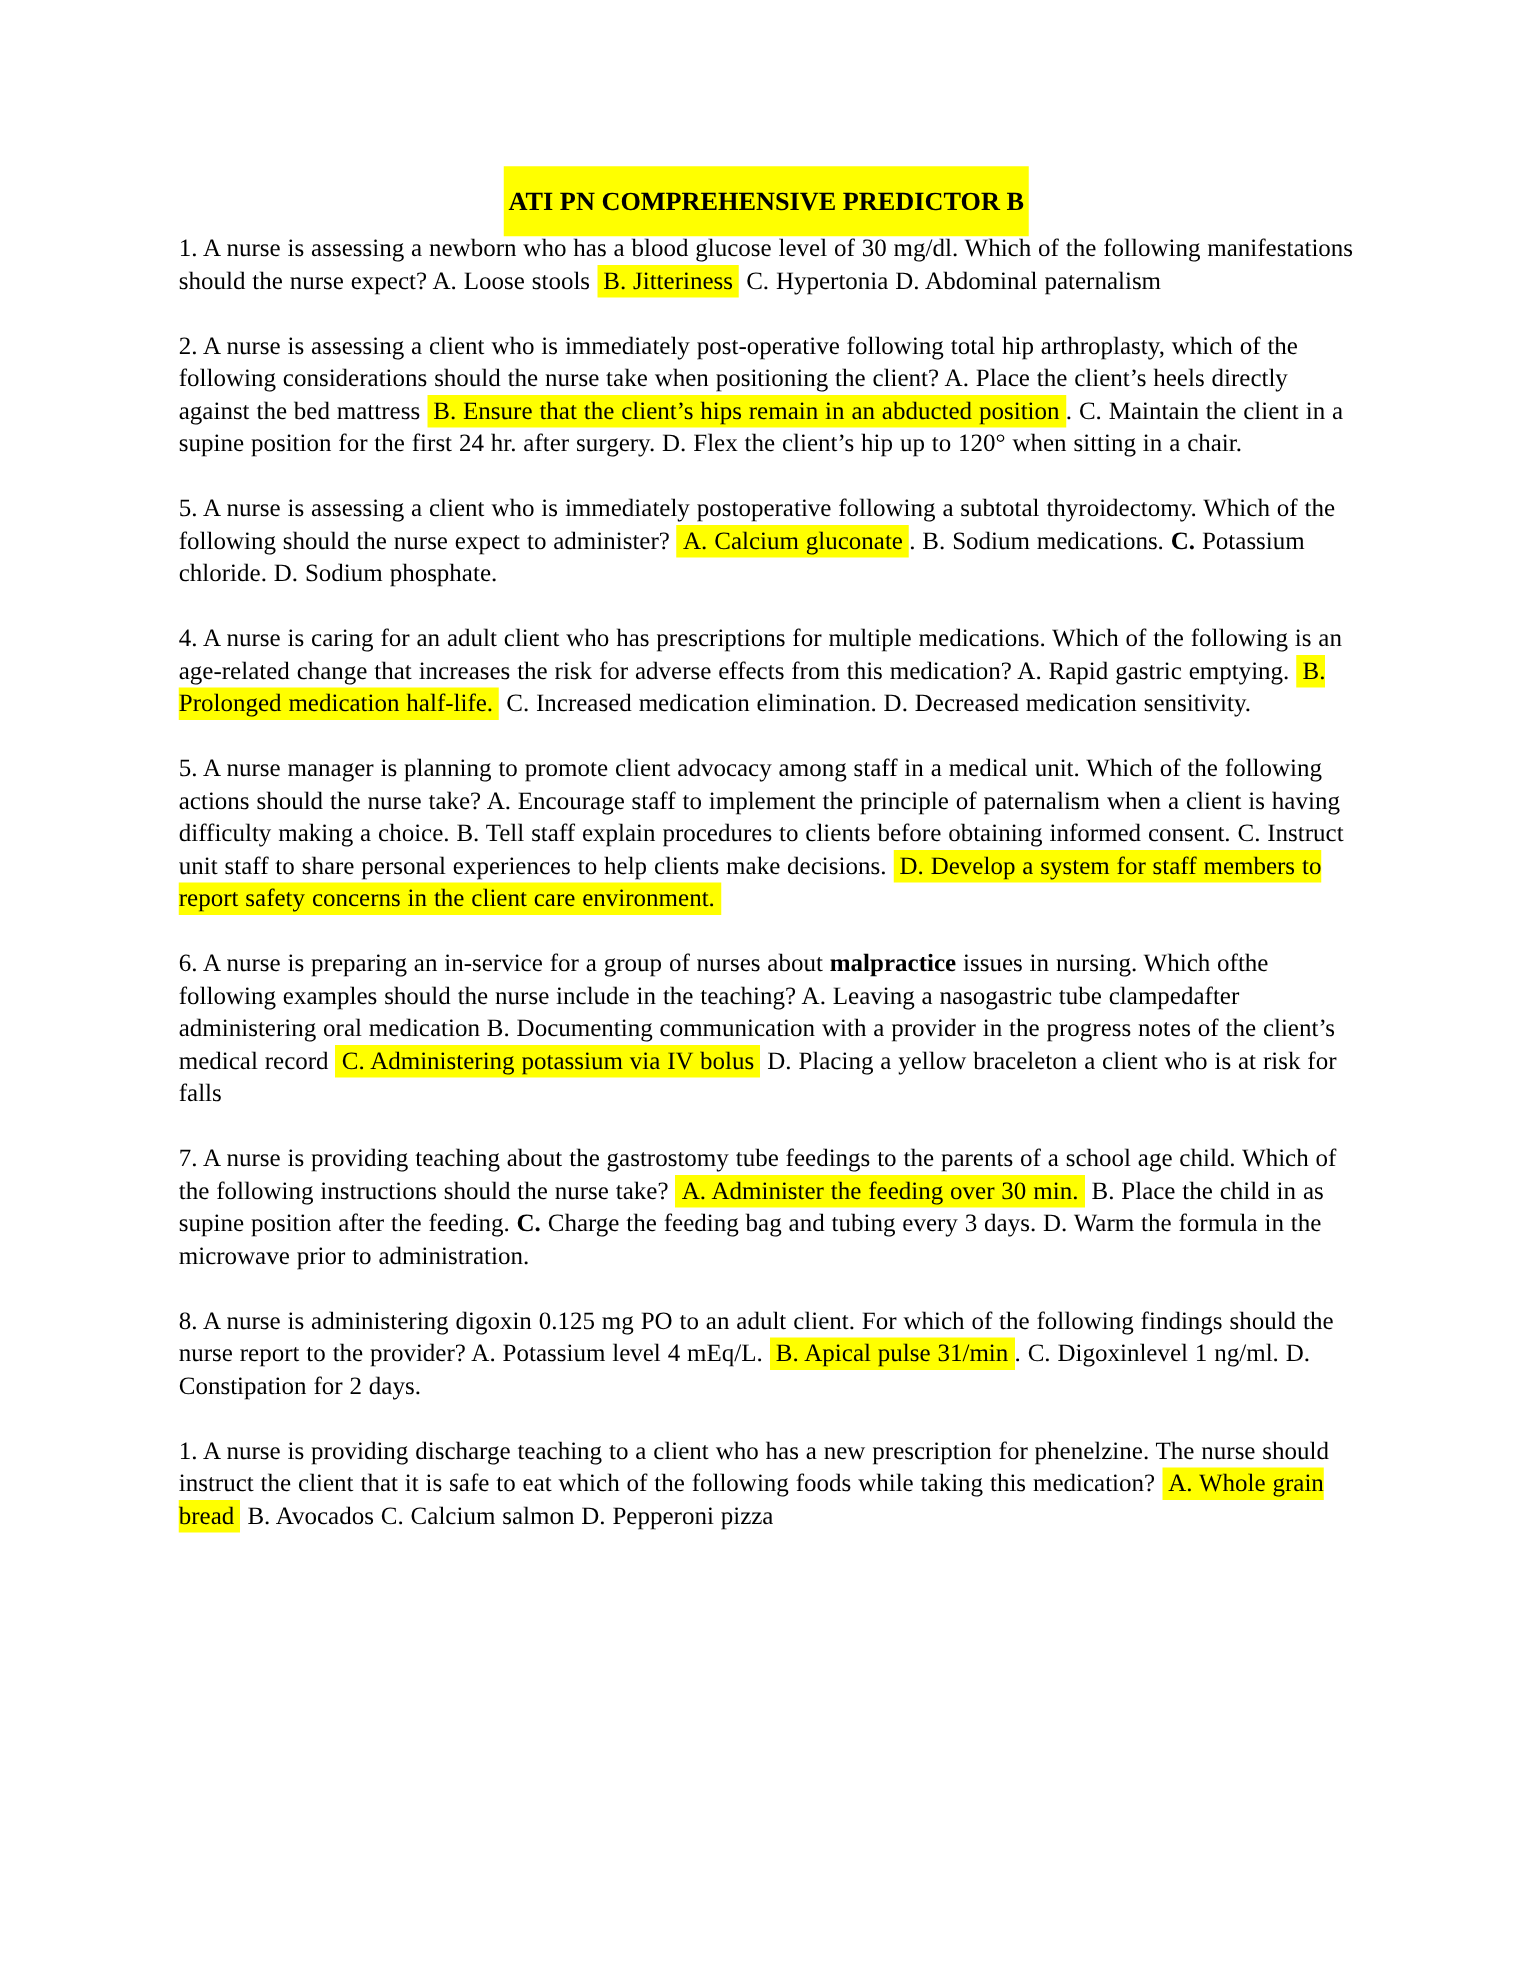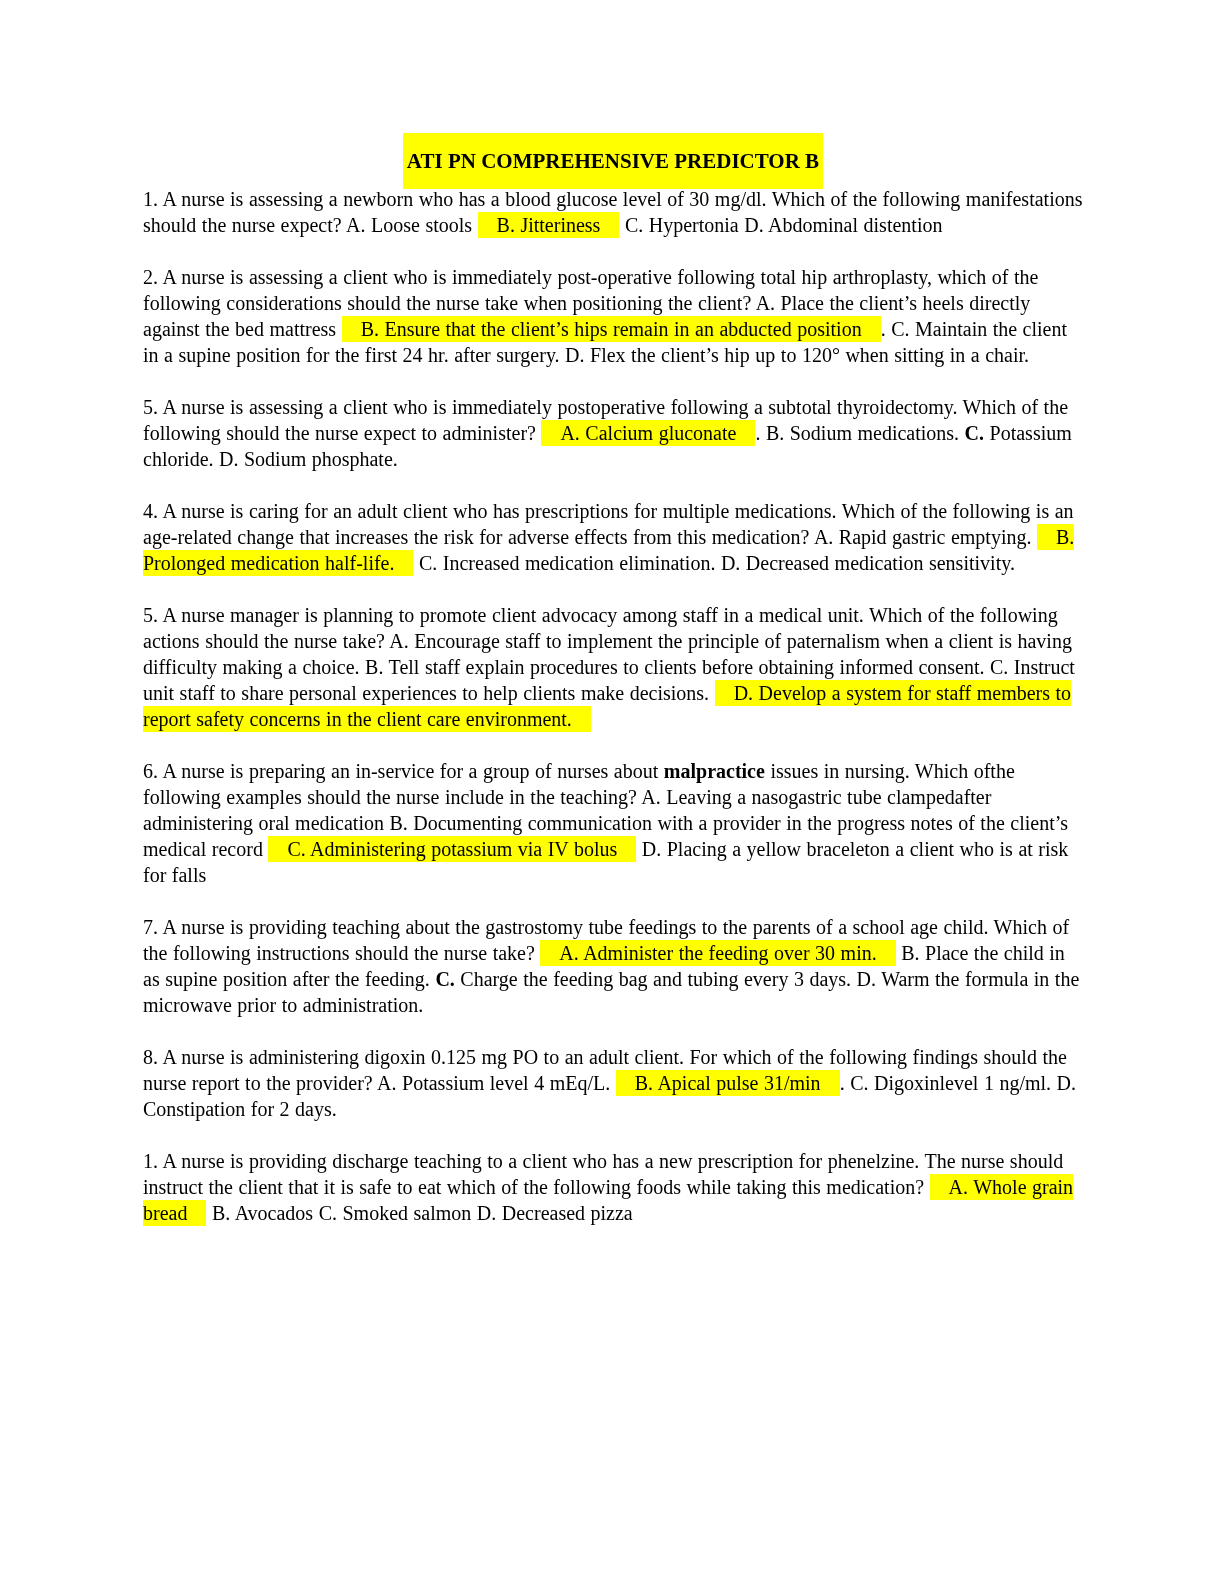--- a/index.html
+++ b/index.html
@@ -32,35 +32,35 @@
   .question {
     font-size: 20px;
     line-height: 26px;
     margin-bottom: 26px;
     text-align: left;
     word-spacing: 0.5px;
   }
   mark {
     background: var(--hl, #ffff00);
     color: #000000;
-    padding: 2px 19px;
+    padding: 2px 5px;
   }
   .bold {
     font-weight: bold;
   }
 </style>
 </head>
 <body style="background: rgb(255, 255, 255); color: rgb(0, 0, 0);">
 
 <div class="page">
   <h1 class="doc-title"><mark>ATI PN COMPREHENSIVE PREDICTOR B</mark></h1>
   <div>
-      <p class="question"><span>1. A nurse is assessing a newborn who has a blood glucose level of 30 mg/dl. Which of the following manifestations should the nurse expect? A. Loose stools </span><mark>B. Jitteriness</mark><span> C. Hypertonia D. Abdominal distention</span></p>
+      <p class="question"><span>1. A nurse is assessing a newborn who has a blood glucose level of 30 mg/dl. Which of the following manifestations should the nurse expect? A. Loose stools </span><mark>B. Jitteriness</mark><span> C. Hypertonia D. Abdominal paternalism</span></p>
       <p class="question"><span>2. A nurse is assessing a client who is immediately post-operative following total hip arthroplasty, which of the following considerations should the nurse take when positioning the client? A. Place the client’s heels directly against the bed mattress </span><mark>B. Ensure that the client’s hips remain in an abducted position</mark><span>. C. Maintain the client in a supine position for the first 24 hr. after surgery. D. Flex the client’s hip up to 120° when sitting in a chair.</span></p>
       <p class="question"><span>5. A nurse is assessing a client who is immediately postoperative following a subtotal thyroidectomy. Which of the following should the nurse expect to administer? </span><mark>A. Calcium gluconate</mark><span>. B. Sodium medications. </span><span class="bold">C.</span><span> Potassium chloride. D. Sodium phosphate.</span></p>
       <p class="question"><span>4. A nurse is caring for an adult client who has prescriptions for multiple medications. Which of the following is an age-related change that increases the risk for adverse effects from this medication? A. Rapid gastric emptying. </span><mark>B. Prolonged medication half-life.</mark><span> C. Increased medication elimination. D. Decreased medication sensitivity.</span></p>
       <p class="question"><span>5. A nurse manager is planning to promote client advocacy among staff in a medical unit. Which of the following actions should the nurse take? A. Encourage staff to implement the principle of paternalism when a client is having difficulty making a choice. B. Tell staff explain procedures to clients before obtaining informed consent. C. Instruct unit staff to share personal experiences to help clients make decisions. </span><mark>D. Develop a system for staff members to report safety concerns in the client care environment.</mark></p>
       <p class="question"><span>6. A nurse is preparing an in-service for a group of nurses about </span><span class="bold">malpractice</span><span> issues in nursing. Which ofthe following examples should the nurse include in the teaching? A. Leaving a nasogastric tube clampedafter administering oral medication B. Documenting communication with a provider in the progress notes of the client’s medical record </span><mark>C. Administering potassium via IV bolus</mark><span> D. Placing a yellow braceleton a client who is at risk for falls</span></p>
       <p class="question"><span>7. A nurse is providing teaching about the gastrostomy tube feedings to the parents of a school age child. Which of the following instructions should the nurse take? </span><mark>A. Administer the feeding over 30 min.</mark><span> B. Place the child in as supine position after the feeding. </span><span class="bold">C.</span><span> Charge the feeding bag and tubing every 3 days. D. Warm the formula in the microwave prior to administration.</span></p>
       <p class="question"><span>8. A nurse is administering digoxin 0.125 mg PO to an adult client. For which of the following findings should the nurse report to the provider? A. Potassium level 4 mEq/L. </span><mark>B. Apical pulse 31/min</mark><span>. C. Digoxinlevel 1 ng/ml. D. Constipation for 2 days.</span></p>
-      <p class="question"><span>1. A nurse is providing discharge teaching to a client who has a new prescription for phenelzine. The nurse should instruct the client that it is safe to eat which of the following foods while taking this medication? </span><mark>A. Whole grain bread</mark><span> B. Avocados C. Smoked salmon D. Decreased pizza</span></p>
+      <p class="question"><span>1. A nurse is providing discharge teaching to a client who has a new prescription for phenelzine. The nurse should instruct the client that it is safe to eat which of the following foods while taking this medication? </span><mark>A. Whole grain bread</mark><span> B. Avocados C. Calcium salmon D. Pepperoni pizza</span></p>
     </div>
 </div>
 
 </body></html>

